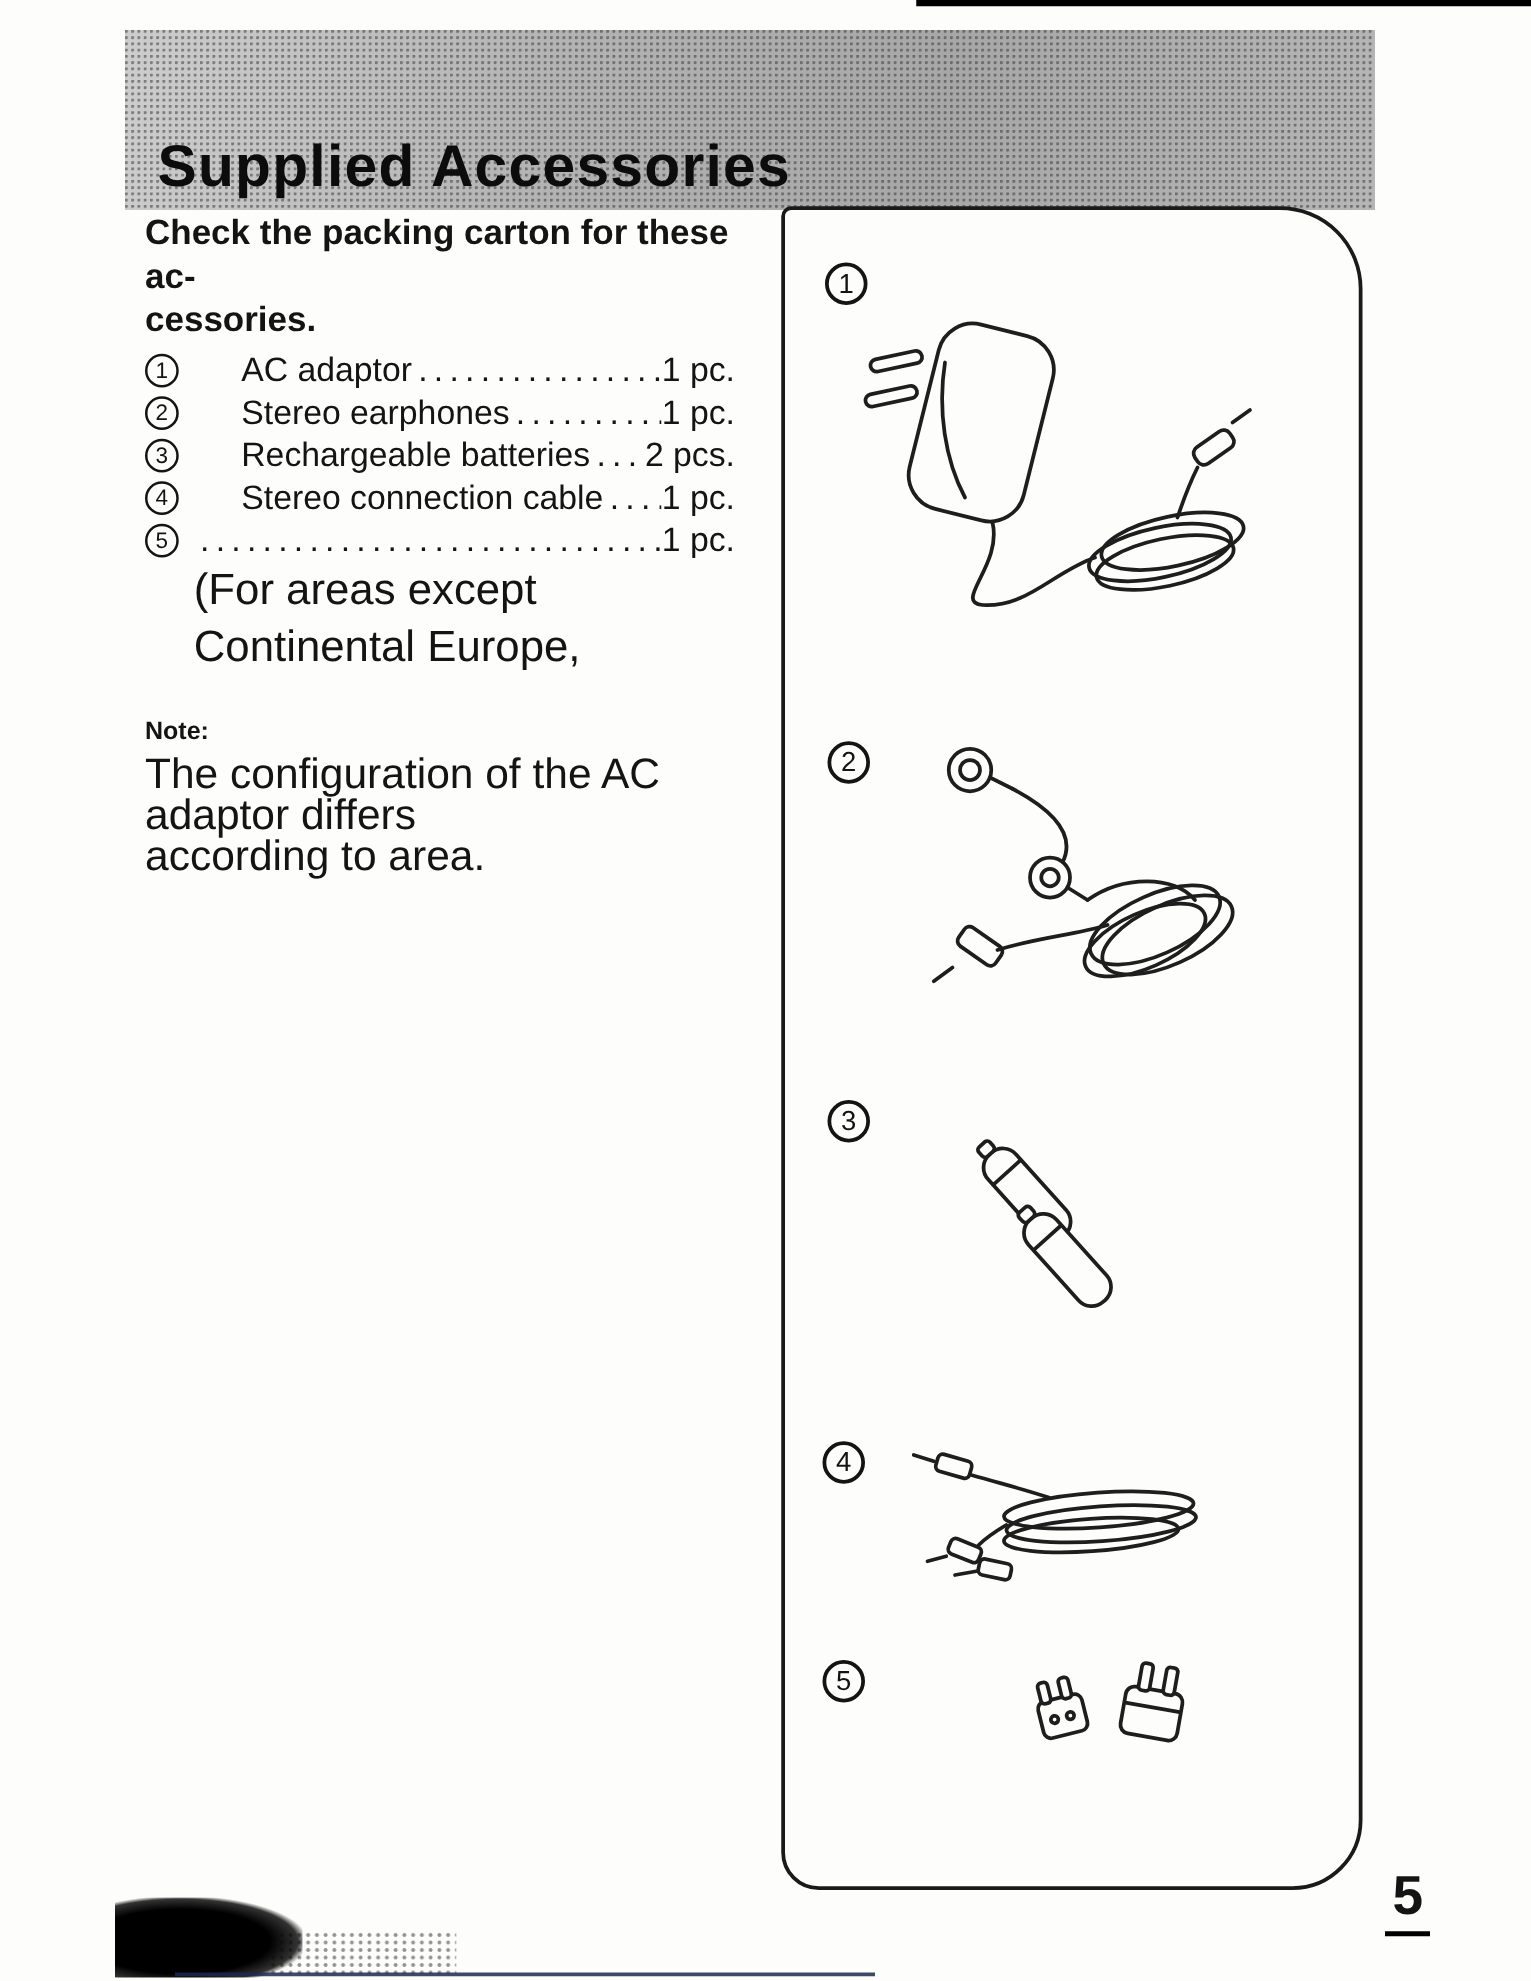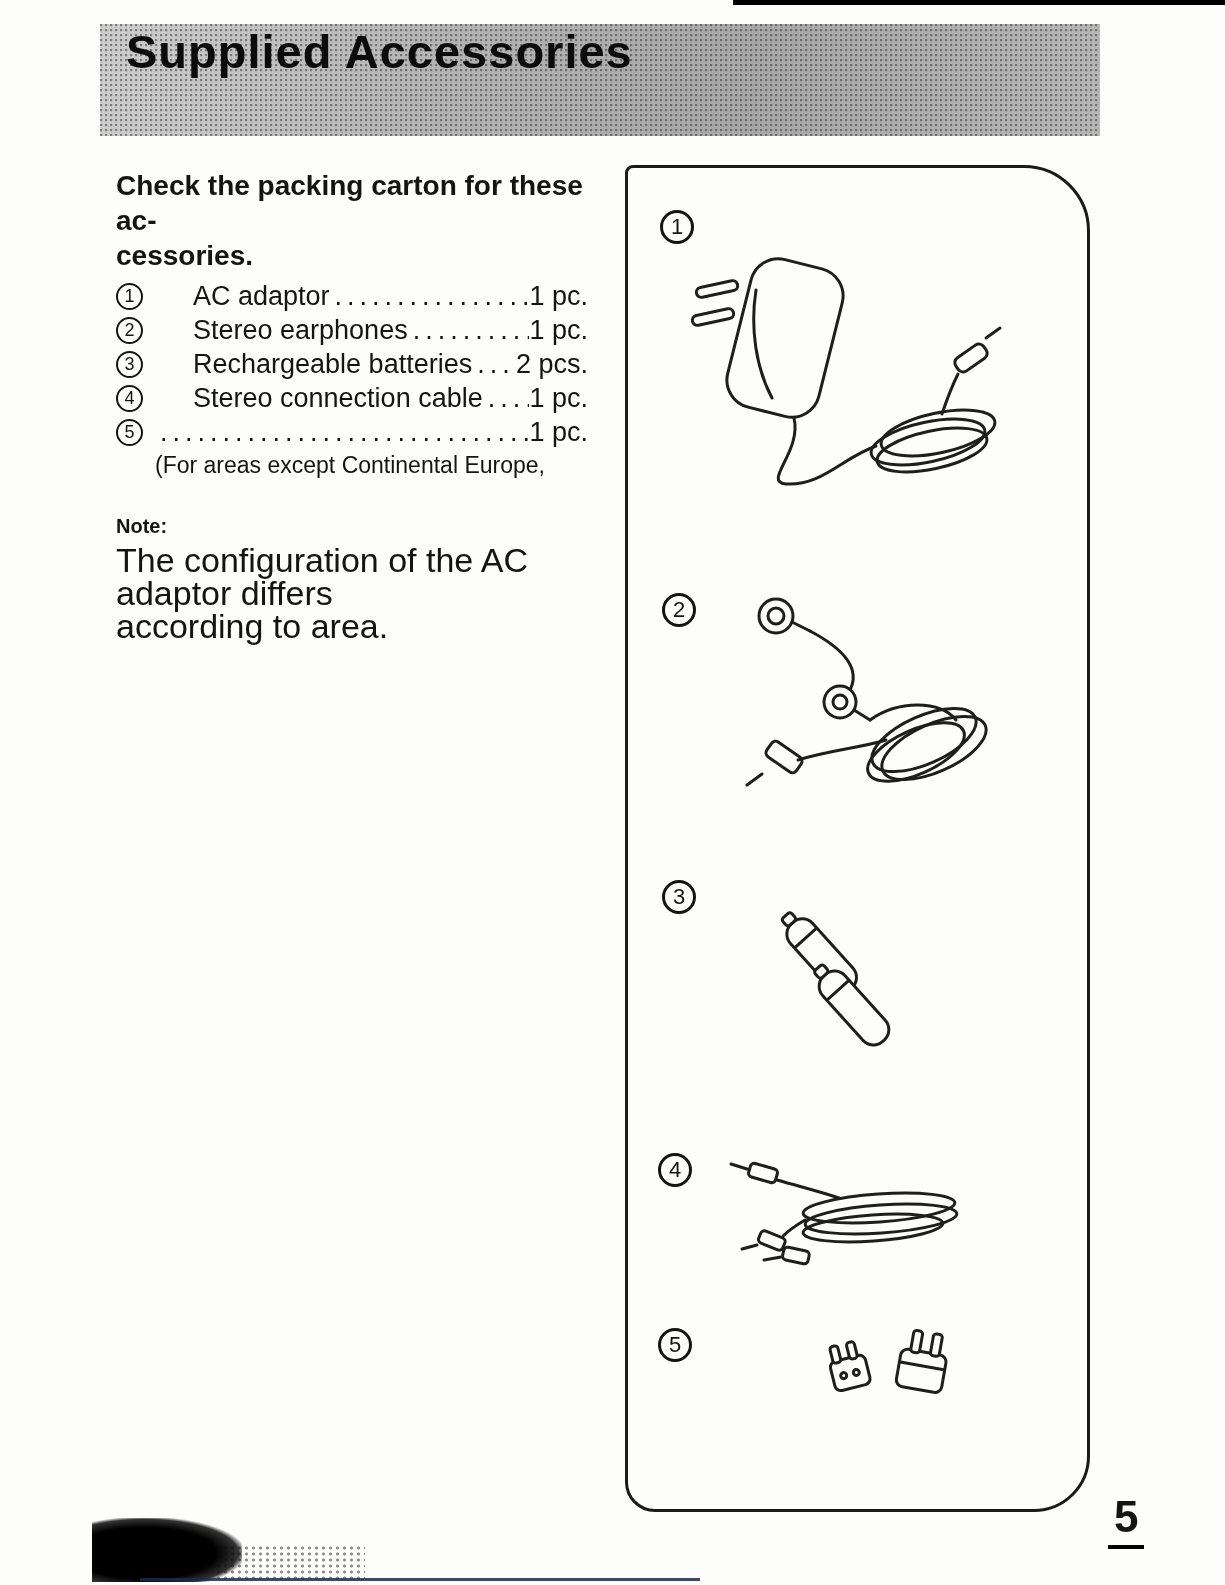--- a/index.html
+++ b/index.html
@@ -11,43 +11,43 @@
   
   .top-line{position:absolute;right:0;top:0;width:492px;height:5px;background:#000;}
   .ink-smudge{position:absolute;left:92px;top:1518px;width:150px;height:64px;
     background:radial-gradient(ellipse at 35% 55%, #000 52%, rgba(0,0,0,.8) 68%, transparent 74%);}
   .ink-speckles{position:absolute;left:215px;top:1545px;width:150px;height:34px;opacity:.55;
     background-image:radial-gradient(circle, rgba(10,10,10,.8) 1.2px, transparent 1.9px);
     background-size:7px 6px;}
   .bottom-line{position:absolute;left:140px;top:1578px;width:560px;height:3px;background:#1c2950;opacity:.85;}
   
   .banner{
-    position:absolute;left:100px;top:24px;width:1000px;height:112px;box-sizing:border-box;
+    position:absolute;left:100px;top:24px;width:1000px;height:144px;box-sizing:border-box;
     background-color:#b9b9b9;
     background-image:
       radial-gradient(circle at 1px 1px, rgba(45,45,45,.5) 1px, transparent 1.7px),
       linear-gradient(100deg,#cdcdcd 0%,#b3b3b3 35%,#a7a7a7 65%,#b6b6b6 100%);
     background-size:5px 5px,100% 100%;
-    display:flex;align-items:flex-start;padding:0 0 8px 26px;
+    display:flex;align-items:flex-end;padding:0 0 8px 26px;
   }
   .banner-title{font-size:47px;font-weight:700;letter-spacing:1px;color:#0c0c0c;}
   
   .left-col{position:absolute;left:116px;top:168px;width:472px;}
   .intro{font-size:28px;font-weight:700;line-height:35px;}
   .acc-list{margin-top:6px;}
   .acc-row{display:flex;align-items:center;font-size:27px;line-height:34px;}
   .circ{
     display:inline-flex;align-items:center;justify-content:center;flex-shrink:0;
     width:27px;height:27px;border:2.5px solid #141414;border-radius:50%;
     font-size:18px;font-weight:500;margin-right:12px;box-sizing:border-box;
   }
   .acc-label{white-space:nowrap;margin-left:38px;}
   .acc-leader{flex:1;overflow:hidden;white-space:nowrap;letter-spacing:5px;padding:0 5px;}
   .acc-qty{white-space:nowrap;}
-  .acc5-note{margin-left:39px;font-size:23px;line-height:33px;}
+  .acc5-note{margin-left:39px;font-size:35px;line-height:46px;}
   .note-block{margin-top:26px;}
   .note-head{font-size:20px;font-weight:700;line-height:36px;}
   .note-text{font-size:34px;line-height:33px;}
   
   .fig-box{
     position:absolute;left:625px;top:165px;width:465px;height:1347px;box-sizing:border-box;
     border:3px solid #1a1a1a;border-radius:8px 66px 56px 30px;background:#fdfdfc;
   }
   .fig-num{
     position:absolute;display:flex;align-items:center;justify-content:center;

